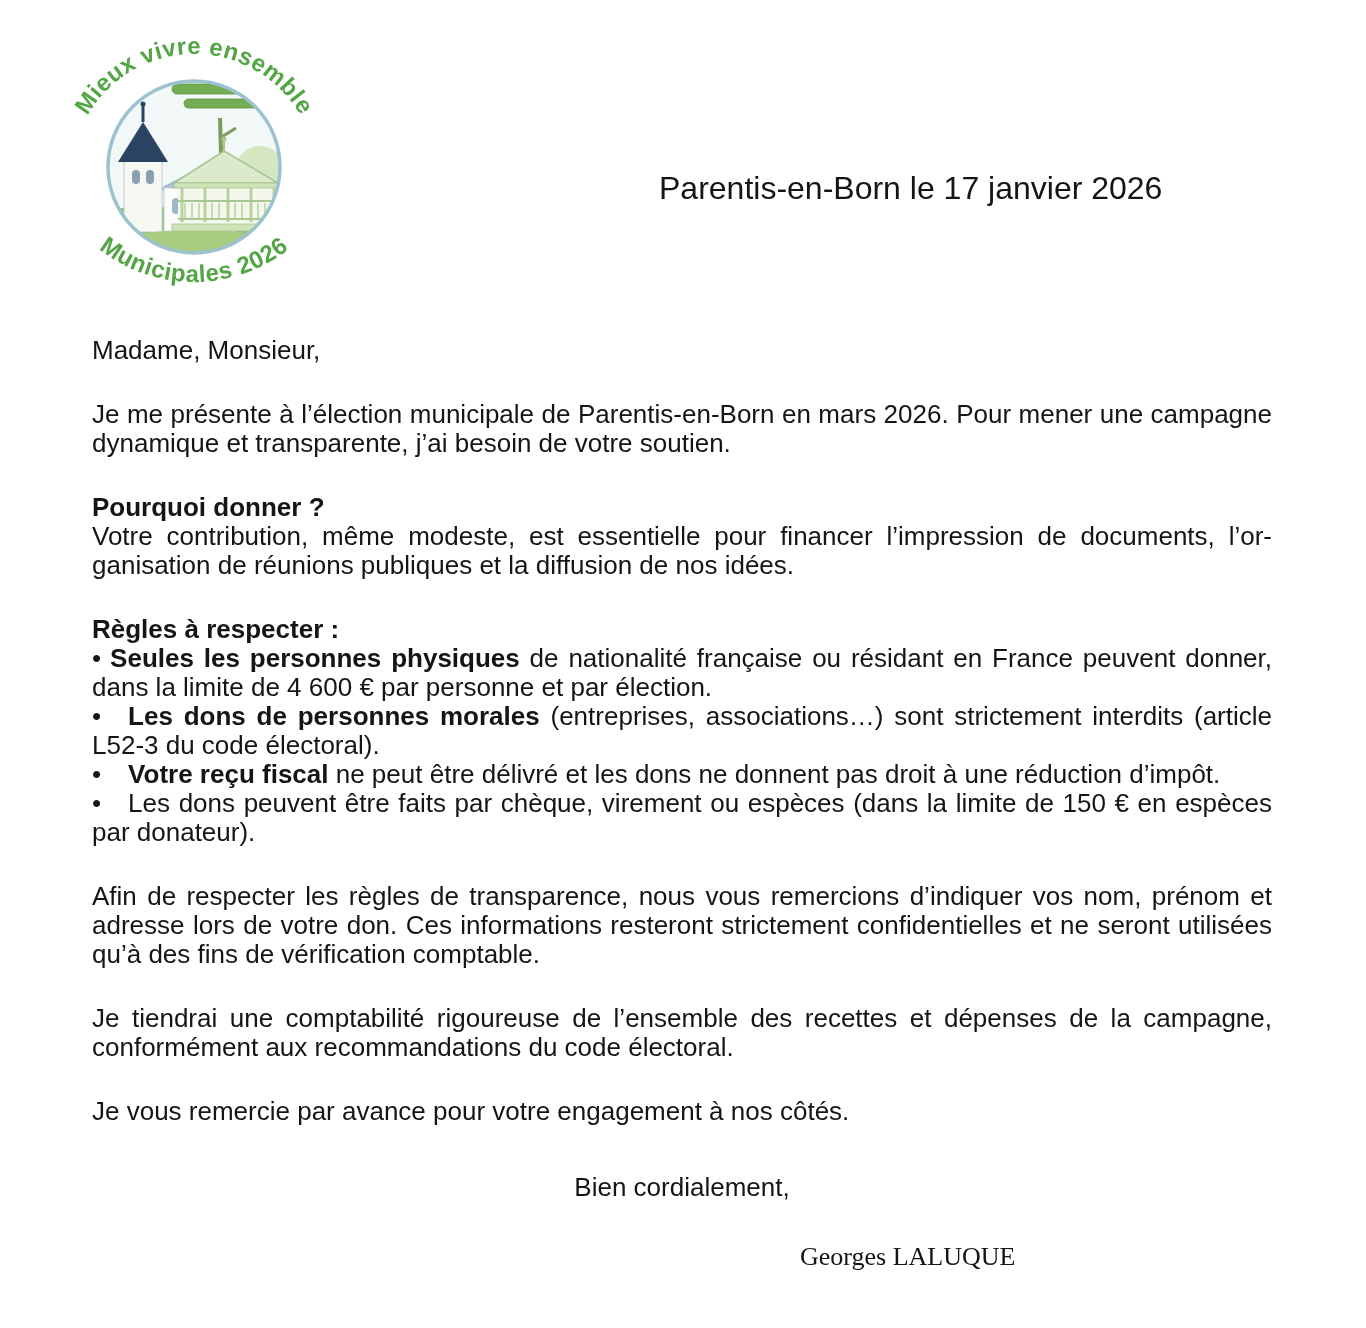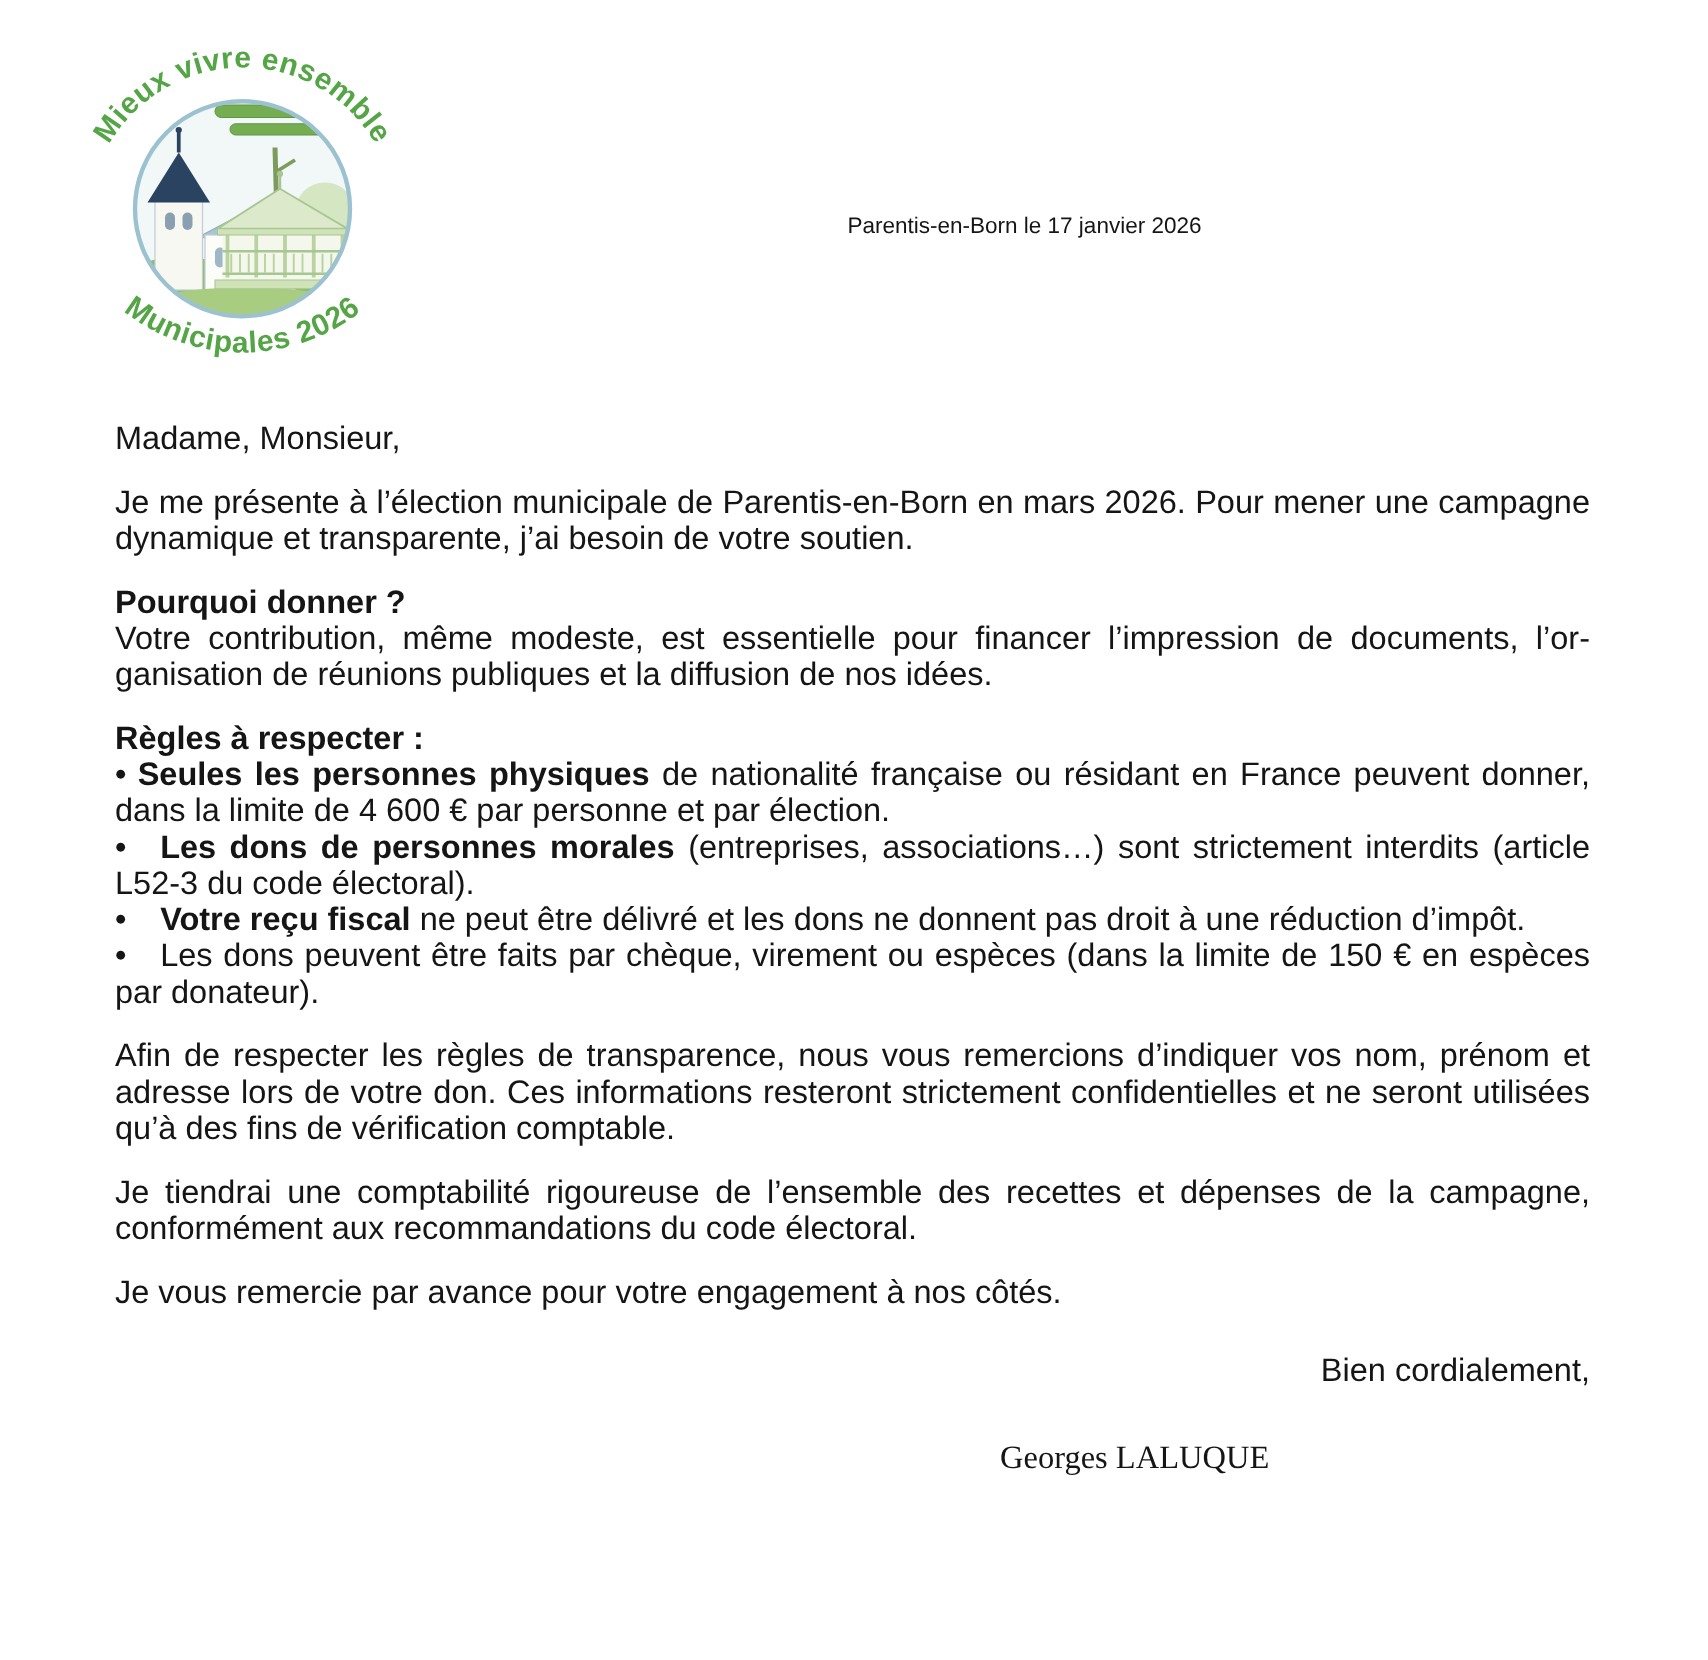--- a/index.html
+++ b/index.html
@@ -7,33 +7,33 @@
   .page {
     position:relative; width:1366px; height:1328px; background:#ffffff;
     font-family:"Liberation Sans", sans-serif; color:#151515; overflow:hidden;
   }
   .logo { position:absolute; left:72px; top:20px; width:262px; height:292px; }
   .logo svg { width:100%; height:100%; display:block; }
   .arc-text {
     font-family:"Liberation Sans", sans-serif; font-weight:bold;
     font-size:24px; fill:var(--green,#54a546); letter-spacing:0.5px;
   }
-  .date-line { position:absolute; left:678px; top:170px; font-size:18px; white-space:nowrap; }
+  .date-line { position:absolute; left:659px; top:170px; font-size:32px; white-space:nowrap; }
   .letter-body {
     position:absolute; left:92px; top:336px; width:1180px;
     font-size:26px; line-height:29px; text-align:justify;
   }
   .block { text-align:justify; }
-  .block.spaced { margin-top:22px; }
+  .block.spaced { margin-top:35px; }
   .block.heading { font-weight:bold; text-align:left; }
   .b { font-weight:bold; }
   .marker { display:inline-block; }
   .marker.narrow { margin-right:9px; }
   .marker.wide  { margin-right:27px; }
-  .closing { margin-top:34px; text-align:right; }
+  .closing { margin-top:47px; text-align:center; }
   .signature { margin-top:40px; padding-left:708px; text-align:left;font-family:Liberation Serif, serif; }
 </style>
 </head>
 <body>
 
 <div class="page">
 
   <div class="logo">
     <svg viewBox="0 0 262 292" xmlns="http://www.w3.org/2000/svg">
       <defs>

